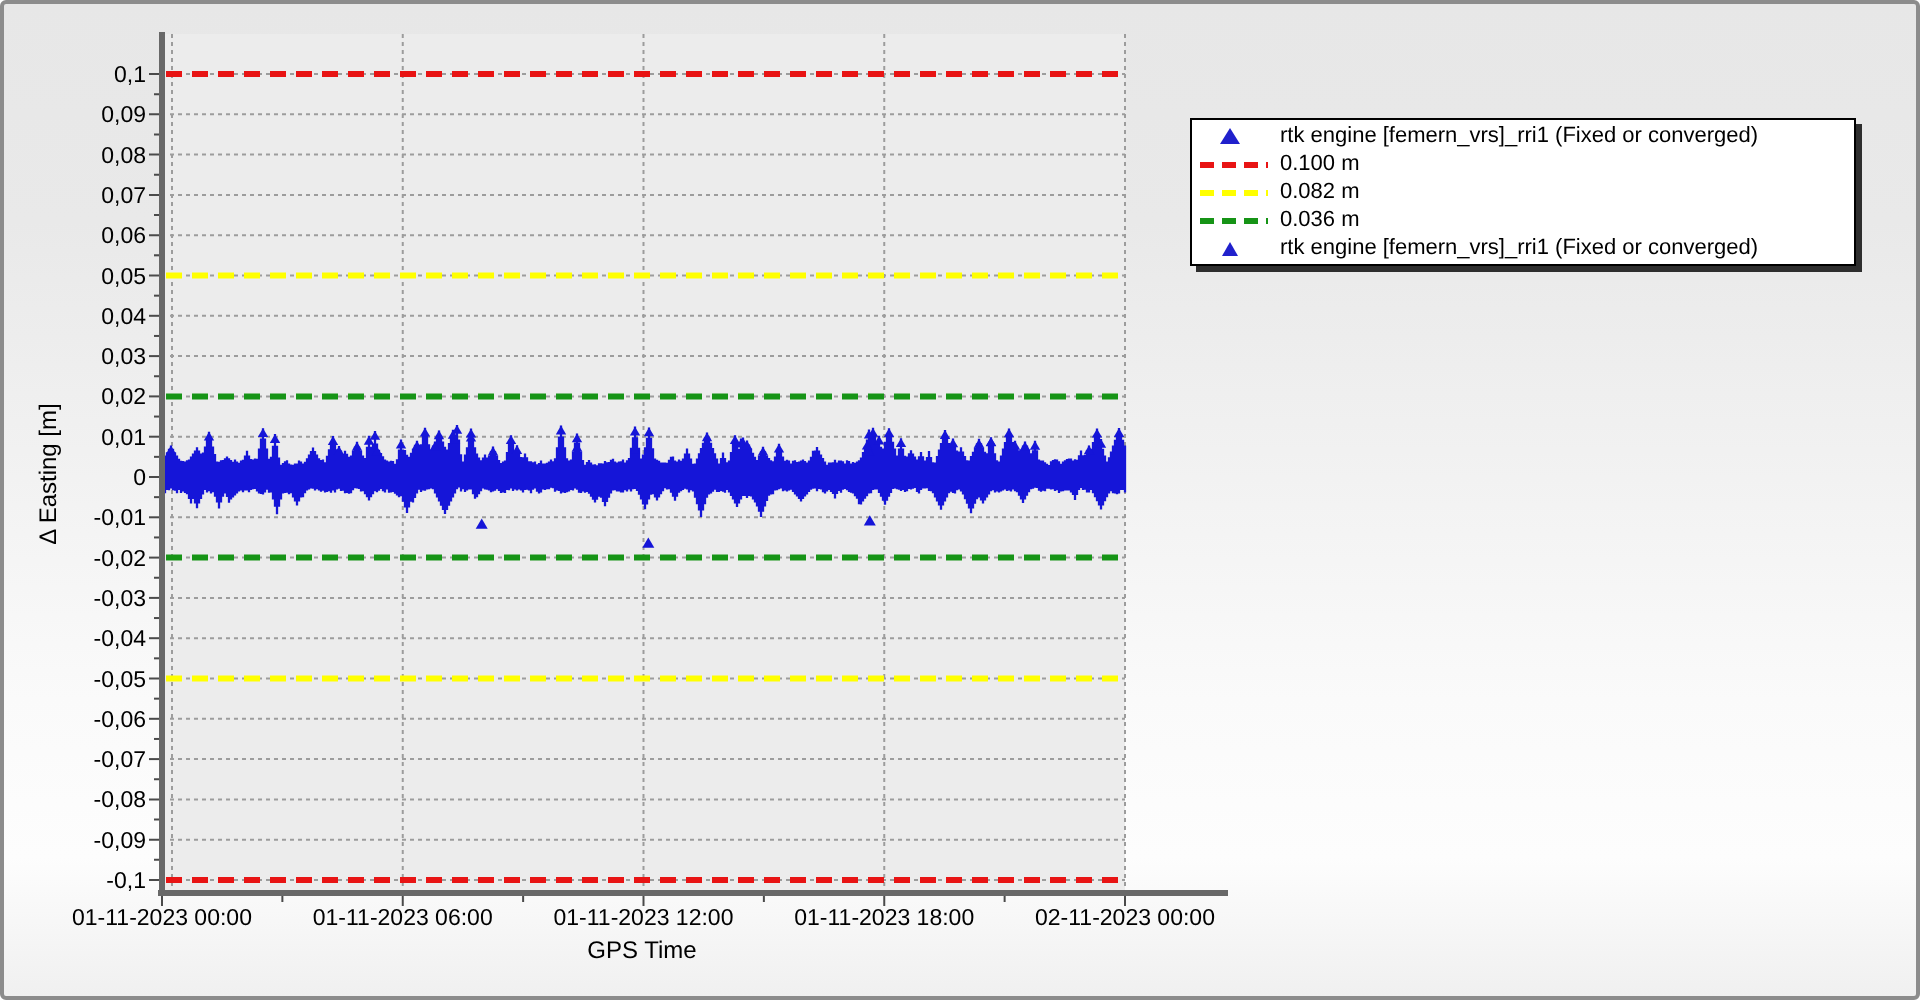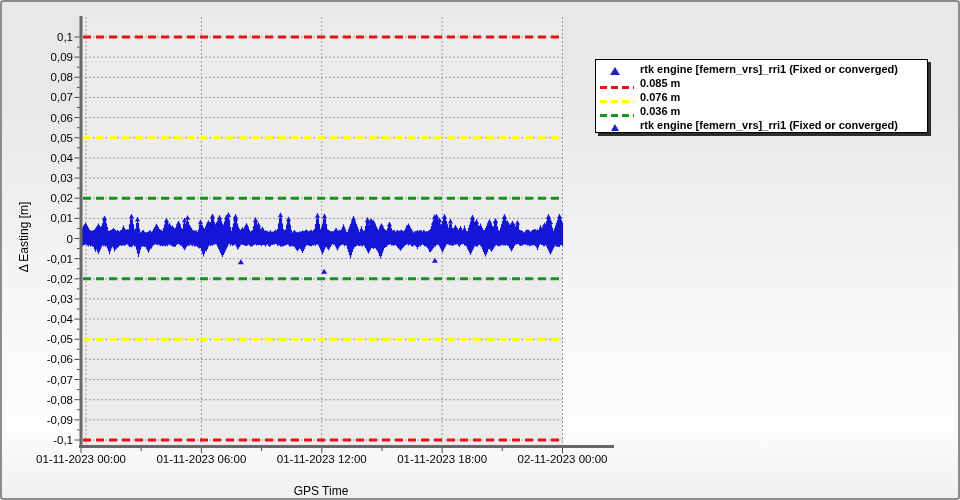--- a/index.html
+++ b/index.html
@@ -5,27 +5,27 @@
   html,body{margin:0;padding:0;background:#fff;}
   body{font-family:"Liberation Sans","DejaVu Sans",sans-serif;}
   #panel{
     position:relative;width:956px;height:496px;margin:0;
     border:2px solid #8c8c8c;border-radius:3px;overflow:hidden;
     background:linear-gradient(180deg,#e7e7e7 0%,#e9e9e9 22%,#f1f1f1 45%,#fafafa 70%,#fdfdfd 86%,#f0f0f0 100%);
   }
   #chart-svg{position:absolute;left:0;top:0;}
   .axis-title{position:absolute;font-size:12px;color:#000;}
   #y-title{left:-58px;top:228px;width:160px;text-align:center;transform:rotate(-90deg);}
-  #x-title{left:259px;top:466px;width:120px;text-align:center;margin-top:16px;}
+  #x-title{left:259px;top:466px;width:120px;text-align:center;}
   #legend{
     position:absolute;left:593px;top:57px;width:331px;
     background:#fff;border:1px solid #000;box-shadow:3px 3px 0 #2e2e2e;
     padding:1px 0;
   }
-  .legend-row{display:flex;align-items:flex-end;height:14px;font-weight:bold;}
+  .legend-row{display:flex;align-items:center;height:14px;}
   .swatch-cell{width:42px;display:flex;align-items:center;}
   .swatch.dash{height:3px;width:34px;margin-left:4px;}
   .swatch.triangle{width:0;height:0;margin-left:14px;
     border-left:5px solid transparent;border-right:5px solid transparent;border-bottom:8px solid #2020cc;}
   .swatch.triangle-small{width:0;height:0;margin-left:15px;
     border-left:4px solid transparent;border-right:4px solid transparent;border-bottom:7px solid #2020cc;}
   .legend-label{font-size:11px;color:#000;white-space:nowrap;padding-left:2px;}
   text{font-family:"Liberation Sans","DejaVu Sans",sans-serif;}
 </style>
 </head>
@@ -213,27 +213,27 @@
     <div class="legend-row">
       <span class="swatch-cell">
           <span class="swatch triangle" style="border-bottom-color: rgb(32, 32, 204);"></span>
         </span>
       <span class="legend-label">rtk engine [femern_vrs]_rri1 (Fixed or converged)</span>
     </div>
     <div class="legend-row">
       <span class="swatch-cell">
           <span class="swatch dash" style="background: repeating-linear-gradient(90deg, rgb(232, 20, 20) 0px, rgb(232, 20, 20) 7px, transparent 7px, transparent 11px);"></span>
         </span>
-      <span class="legend-label">0.085 m</span>
+      <span class="legend-label">0.100 m</span>
     </div>
     <div class="legend-row">
       <span class="swatch-cell">
           <span class="swatch dash" style="background: repeating-linear-gradient(90deg, rgb(255, 255, 0) 0px, rgb(255, 255, 0) 7px, transparent 7px, transparent 11px);"></span>
         </span>
-      <span class="legend-label">0.076 m</span>
+      <span class="legend-label">0.082 m</span>
     </div>
     <div class="legend-row">
       <span class="swatch-cell">
           <span class="swatch dash" style="background: repeating-linear-gradient(90deg, rgb(22, 148, 22) 0px, rgb(22, 148, 22) 7px, transparent 7px, transparent 11px);"></span>
         </span>
       <span class="legend-label">0.036 m</span>
     </div>
     <div class="legend-row">
       <span class="swatch-cell">
           <span class="swatch triangle-small" style="border-bottom-color: rgb(32, 32, 204);"></span>

